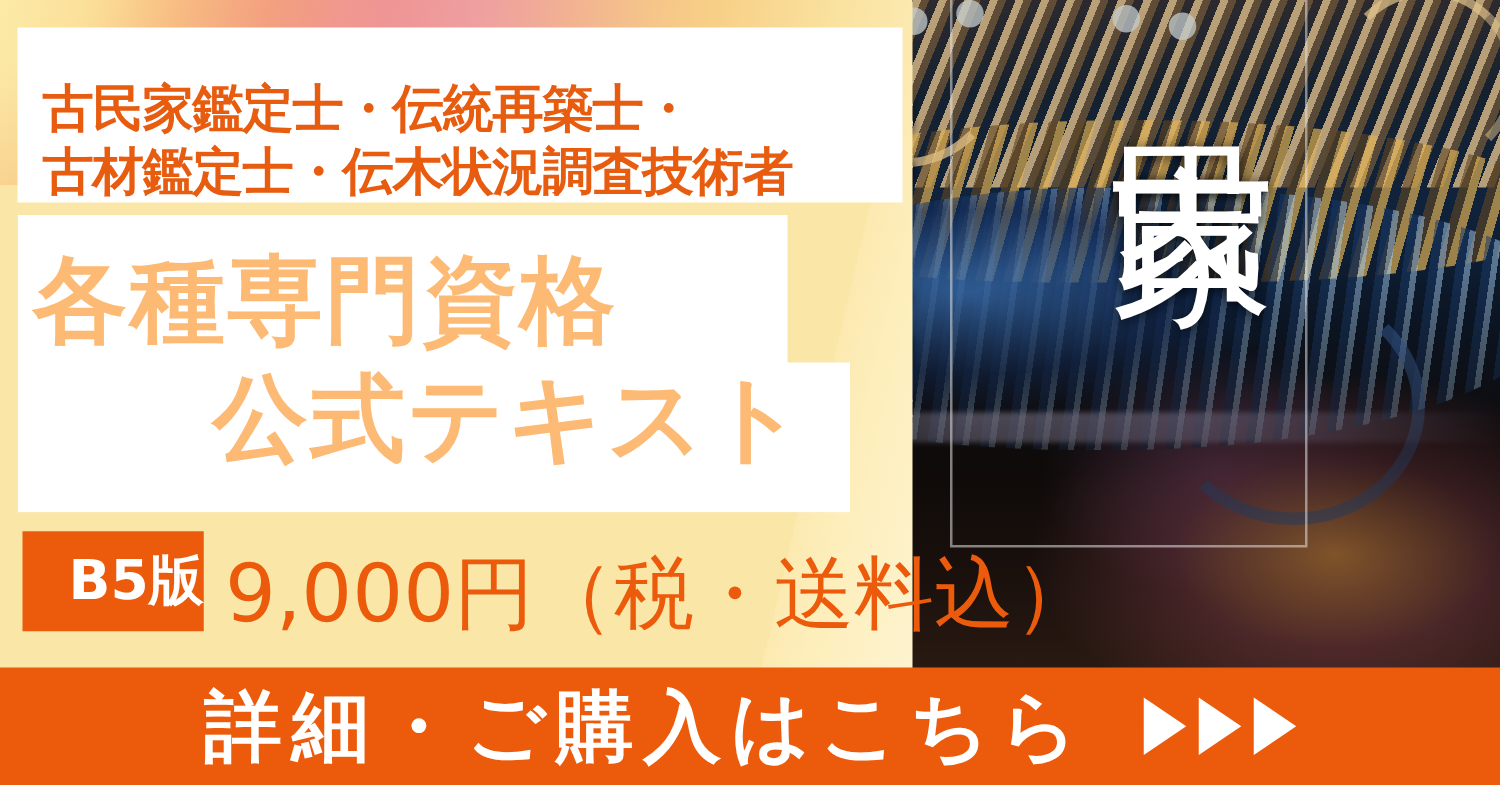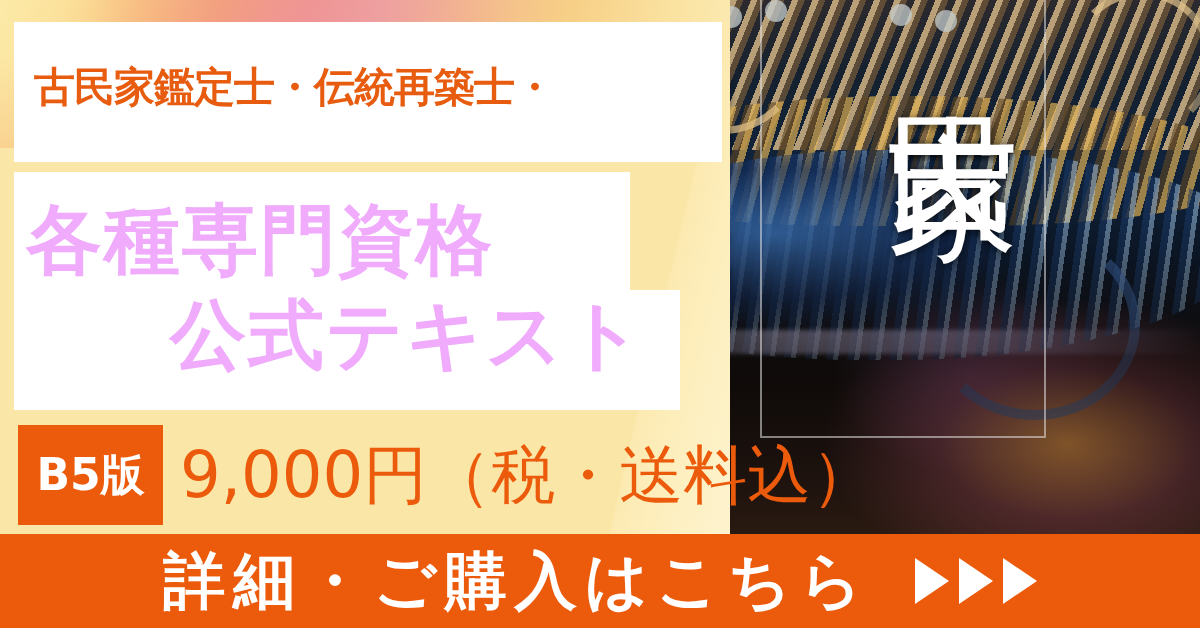--- a/index.html
+++ b/index.html
@@ -136,32 +136,32 @@
     position:absolute;left:20px;
     font-size:41px;font-weight:700;color:#e85c10;
     letter-spacing:-1px;white-space:nowrap;
     font-family:"DejaVu Sans","Liberation Sans",sans-serif;
   }
   .line-small.l1{top:38px;}
   .line-small.l2{top:88px;}
 
   .line-big{
     position:absolute;
-    font-size:76px;font-weight:700;color:#f0abfc;
+    font-size:76px;font-weight:700;color:#fdba74;
     letter-spacing:2px;white-space:nowrap;
     font-family:"DejaVu Sans","Liberation Sans",sans-serif;
   }
   .line-big.b1{left:26px;top:190px;}
   .line-big.b2{left:170px;top:285px;text-align:right;}
 
   
   .badge{
-    position:absolute;left:18px;top:425px;width:145px;height:100px;
+    position:absolute;left:18px;top:425px;width:145px;height:80px;
     background:#ec5b0c;
-    display:flex;align-items:center;justify-content:center;
+    display:flex;align-items:center;justify-content:flex-end;
   }
   .badge-text{
     font-size:44px;font-weight:700;color:#ffffff;letter-spacing:0;
     line-height:1;
   }
   .price{
     position:absolute;left:180px;top:432px;
     font-size:64px;font-weight:400;color:#ec5b0c;
     letter-spacing:0;white-space:nowrap;
   }
@@ -207,20 +207,21 @@
     <div class="cover-sub">伝統構法　古民家活用のための調査と再生の</div>
   </div>
 
   <div class="warm-bg"></div>
   <div class="warm-bg2"></div>
   <div class="cream-slab"></div>
   <div class="cream-top"></div>
 
   <div class="white-1">
     <div class="line-small l1">古民家鑑定士・伝統再築士・</div>
+    <div class="line-small l2">古材鑑定士・伝木状況調査技術者</div>
   </div>
 
   <div class="white-2"></div>
   <div class="line-big b1">各種専門資格</div>
   <div class="line-big b2">公式テキスト</div>
 
   <div class="badge">
     <span class="badge-text">B5版</span>
   </div>
   <div class="price">9,000円（税・送料込）</div>

